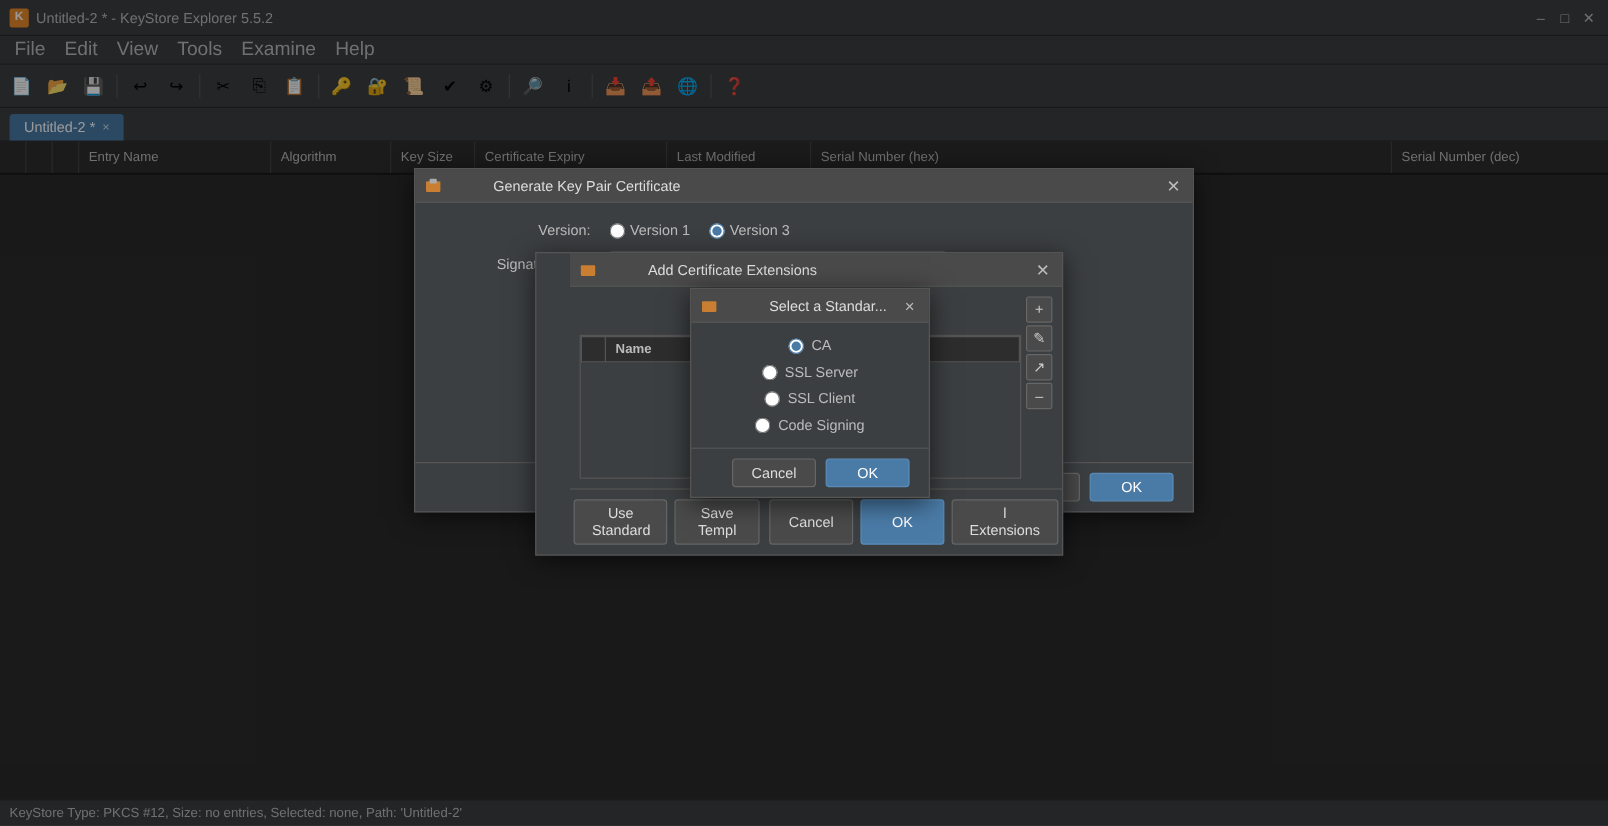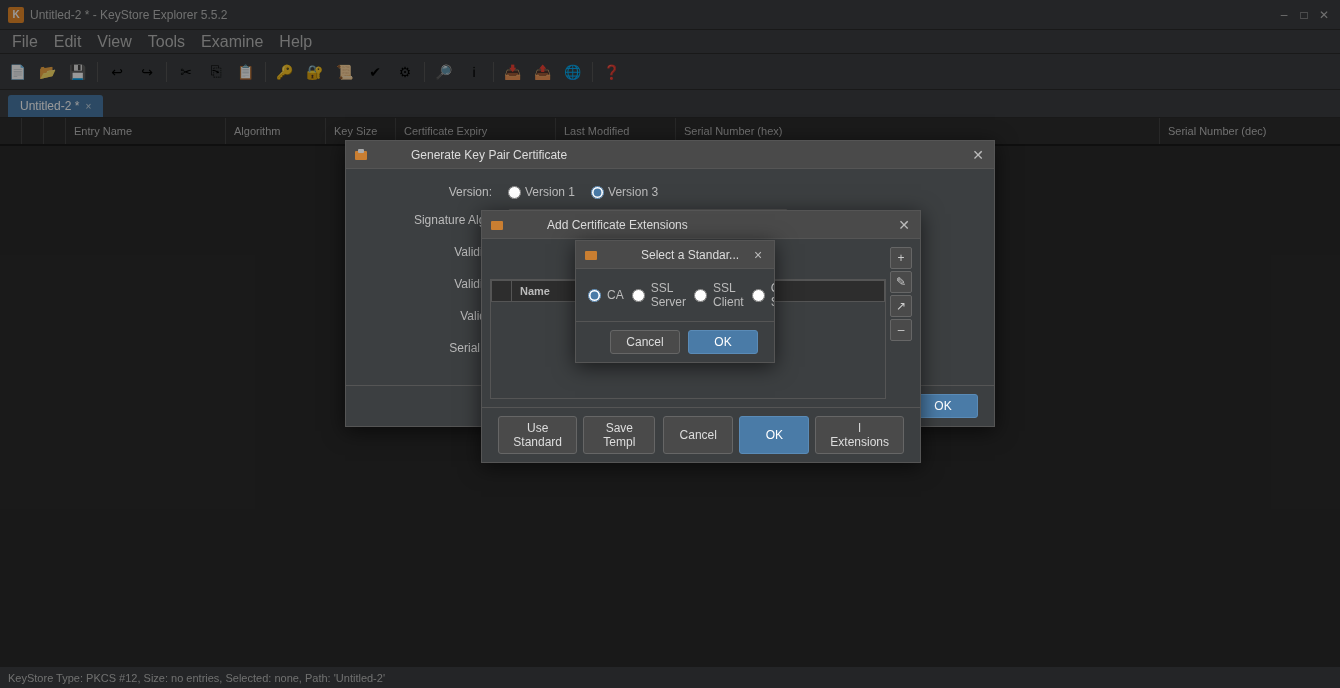--- a/index.html
+++ b/index.html
@@ -262,22 +262,23 @@
     .radio-label input[type=radio] { cursor: pointer; accent-color: #4a7ba7; }
 
     
     .dlg-generate {
       top: 140px; left: 345px;
       width: 650px;
     }
 
     
     .dlg-add-cert-ext {
-      top: 210px; left: 481px;
+      top: 210px; left: 446px;
       width: 440px;
+      padding-left: 28px;
     }
 
     
     .dlg-select-standard {
       top: 240px; left: 575px;
       width: 200px;
       z-index: 30;
     }
 
     
@@ -313,21 +314,21 @@
       border: 1px solid #666;
       color: #ccc;
       cursor: pointer;
       display: flex; align-items: center; justify-content: center;
       font-size: 12px;
       border-radius: 2px;
     }
 
     
     .radio-list {
-      display: flex; flex-direction: row;
+      display: flex; flex-direction: column;
       gap: 8px;
       padding: 8px 4px;
       align-items: center;
     }
     .radio-list-item {
       display: flex; align-items: center; gap: 6px;
       cursor: pointer; color: #bbbbbb; font-size: 12px;
     }
     .radio-list-item input[type=radio] { accent-color: #4a7ba7; }
 

